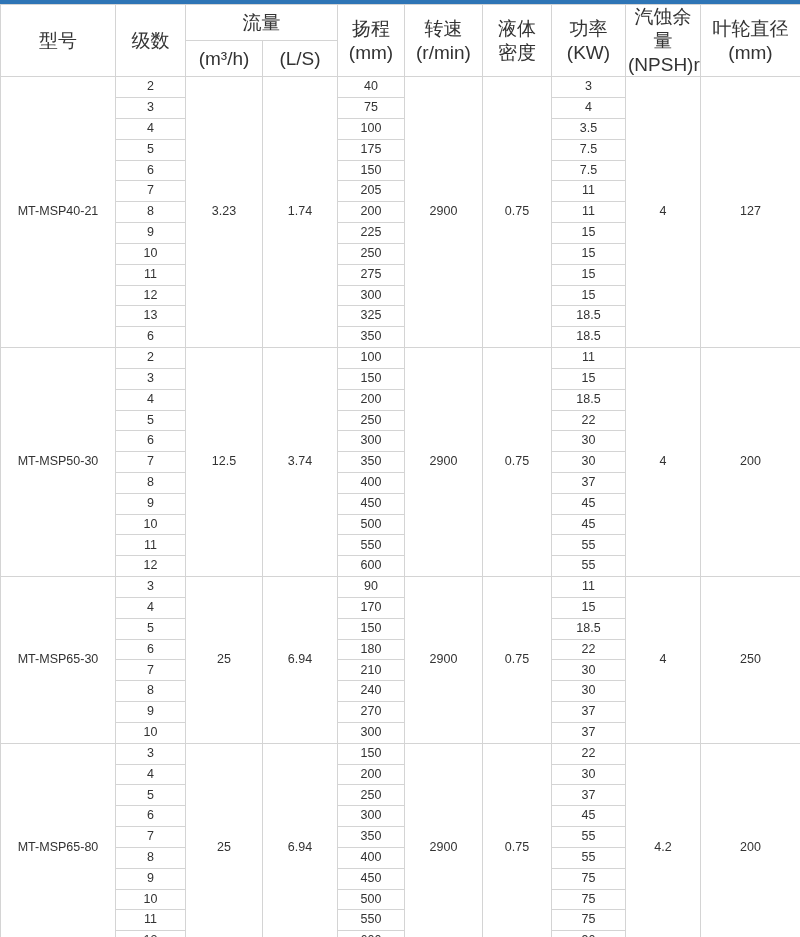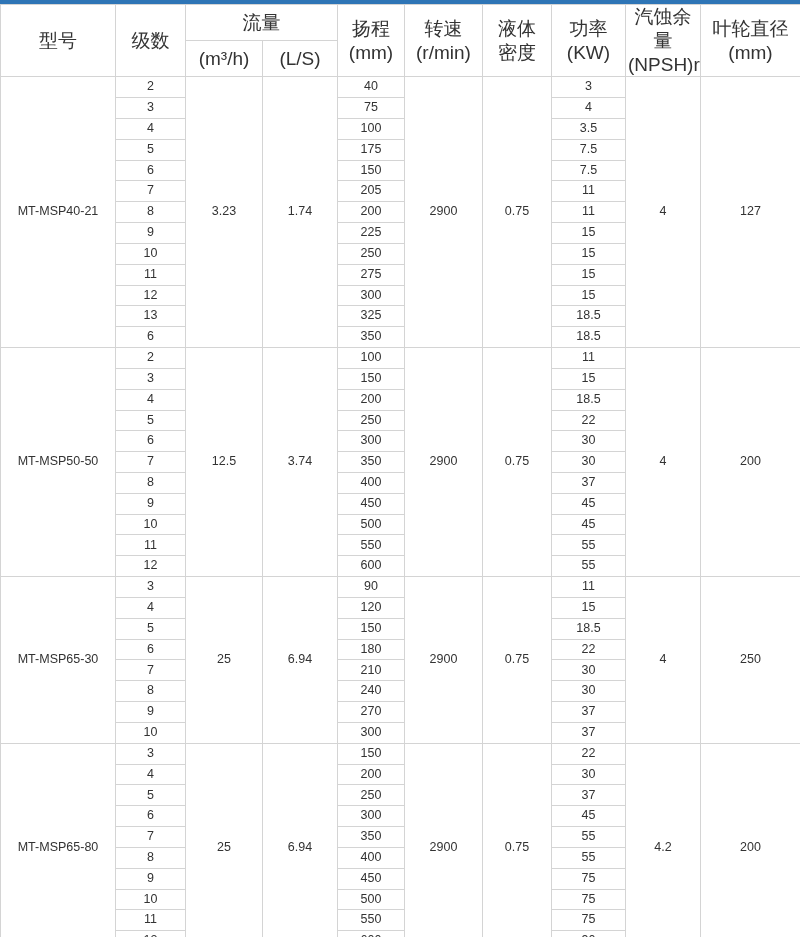--- a/index.html
+++ b/index.html
@@ -178,21 +178,21 @@
           <td>13</td>
           <td>325</td>
           <td>18.5</td>
         </tr>
         <tr>
           <td>6</td>
           <td>350</td>
           <td>18.5</td>
         </tr>
         <tr>
-          <td rowspan="11">MT-MSP50-50</td>
+          <td rowspan="11">MT-MSP50-30</td>
           <td>2</td>
           <td rowspan="11">12.5</td>
           <td rowspan="11">3.74</td>
           <td>100</td>
           <td rowspan="11">2900</td>
           <td rowspan="11">0.75</td>
           <td>11</td>
           <td rowspan="11">4</td>
           <td rowspan="11">200</td>
         </tr>
@@ -253,21 +253,21 @@
           <td rowspan="8">6.94</td>
           <td>90</td>
           <td rowspan="8">2900</td>
           <td rowspan="8">0.75</td>
           <td>11</td>
           <td rowspan="8">4</td>
           <td rowspan="8">250</td>
         </tr>
         <tr>
           <td>4</td>
-          <td>120</td>
+          <td>170</td>
           <td>15</td>
         </tr>
         <tr>
           <td>5</td>
           <td>150</td>
           <td>18.5</td>
         </tr>
         <tr>
           <td>6</td>
           <td>180</td>

